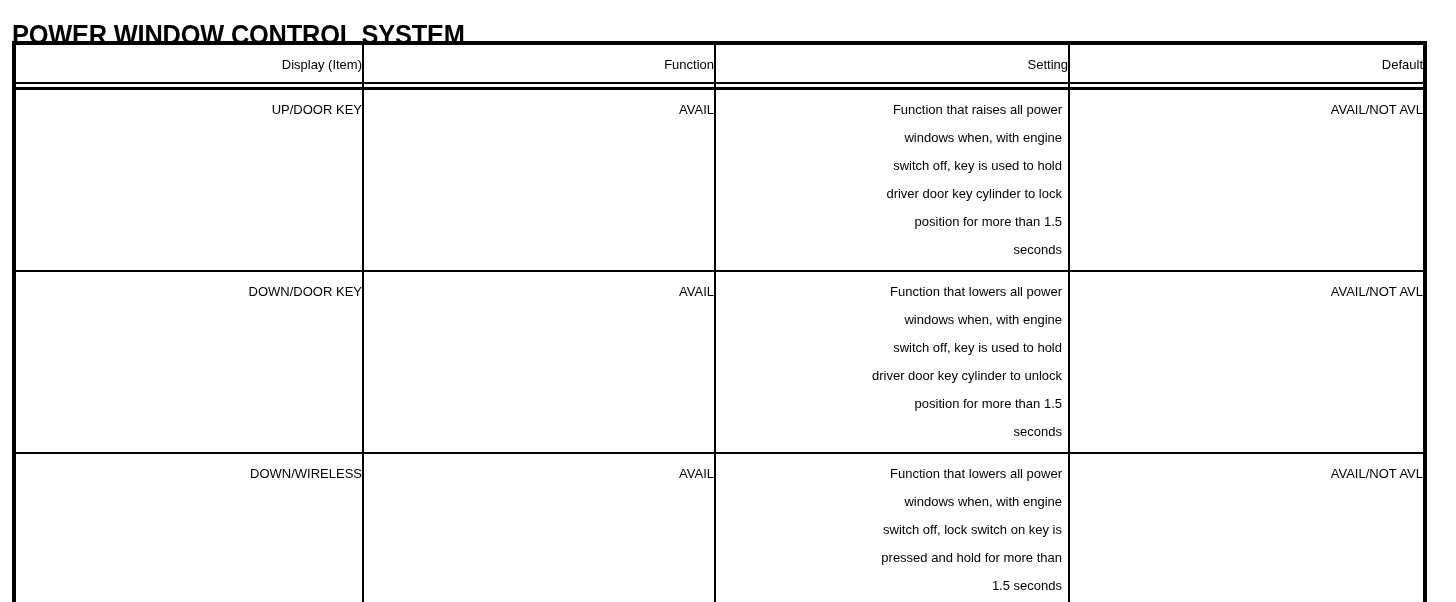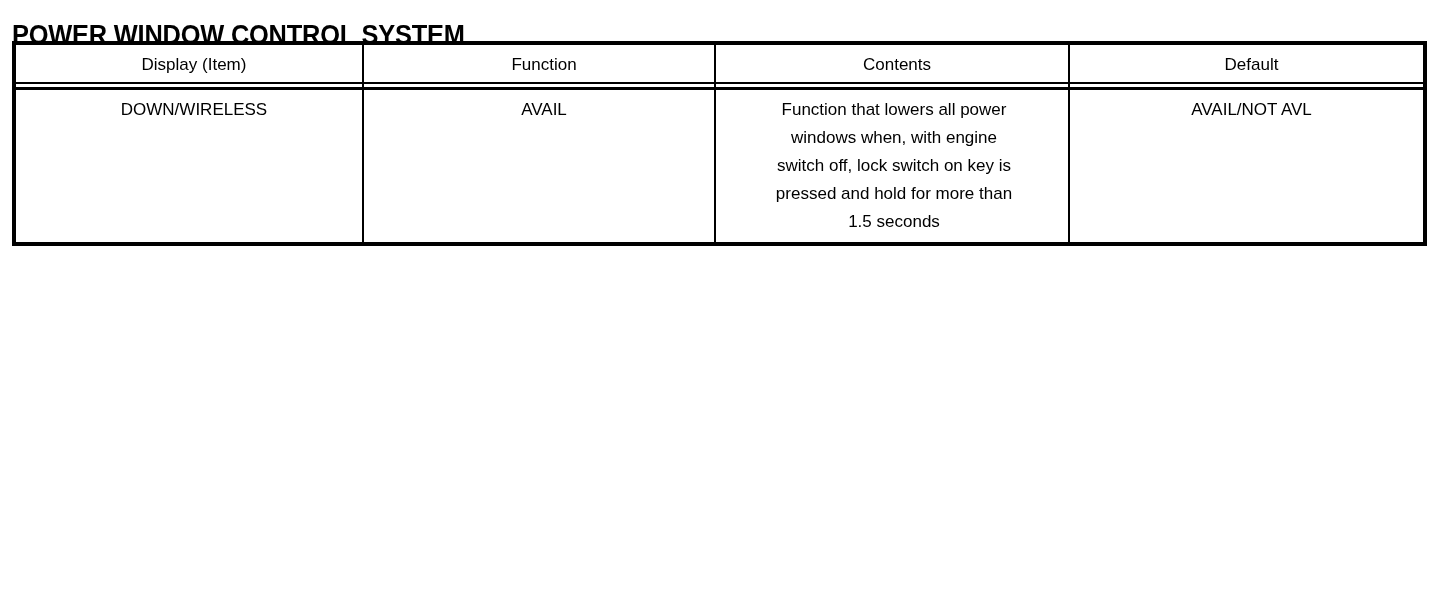--- a/index.html
+++ b/index.html
@@ -48,23 +48,23 @@
   }
 
   .spec-table col.c-display  { width: 349px; }
   .spec-table col.c-default  { width: 352px; }
   .spec-table col.c-contents { width: 354px; }
   .spec-table col.c-setting  { width: 356px; }
 
   .spec-table th,
   .spec-table td {
     vertical-align: top;
-    text-align: center;
+    text-align: right;
     padding: 6px 0 6px 10px;
-    font-size: 17px;
+    font-size: 13px;
     line-height: 28px;
     font-weight: normal;
     border-left: 2px solid #000000;
     border-right: 2px solid #000000;
   }
 
   
   .spec-table {
     border-left: 4px solid #000000;
     border-right: 4px solid #000000;
@@ -129,27 +129,53 @@
     <colgroup>
       <col class="c-display">
       <col class="c-default">
       <col class="c-contents">
       <col class="c-setting">
     </colgroup>
     <thead>
       <tr class="header-row">
         <th>Display (Item)</th>
         <th>Function</th>
-        <th>Contents</th>
+        <th>Setting</th>
         <th>Default</th>
       </tr>
     </thead>
     <tbody>
 
+      <tr class="row-1">
+        <td class="cell-display">UP/DOOR KEY</td>
+        <td class="cell-default">AVAIL</td>
+        <td class="cell-contents">
+          <span class="contents-text">Function that raises all power
+windows when, with engine
+switch off, key is used to hold
+driver door key cylinder to lock
+position for more than 1.5
+seconds</span>
+        </td>
+        <td class="cell-setting">AVAIL/NOT AVL</td>
+      </tr>
 
+      <tr class="row-2">
+        <td class="cell-display">DOWN/DOOR KEY</td>
+        <td class="cell-default">AVAIL</td>
+        <td class="cell-contents">
+          <span class="contents-text">Function that lowers all power
+windows when, with engine
+switch off, key is used to hold
+driver door key cylinder to unlock
+position for more than 1.5
+seconds</span>
+        </td>
+        <td class="cell-setting">AVAIL/NOT AVL</td>
+      </tr>
 
       <tr class="row-3">
         <td class="cell-display">DOWN/WIRELESS</td>
         <td class="cell-default">AVAIL</td>
         <td class="cell-contents">
           <span class="contents-text">Function that lowers all power
 windows when, with engine
 switch off, lock switch on key is
 pressed and hold for more than
 1.5 seconds</span>

